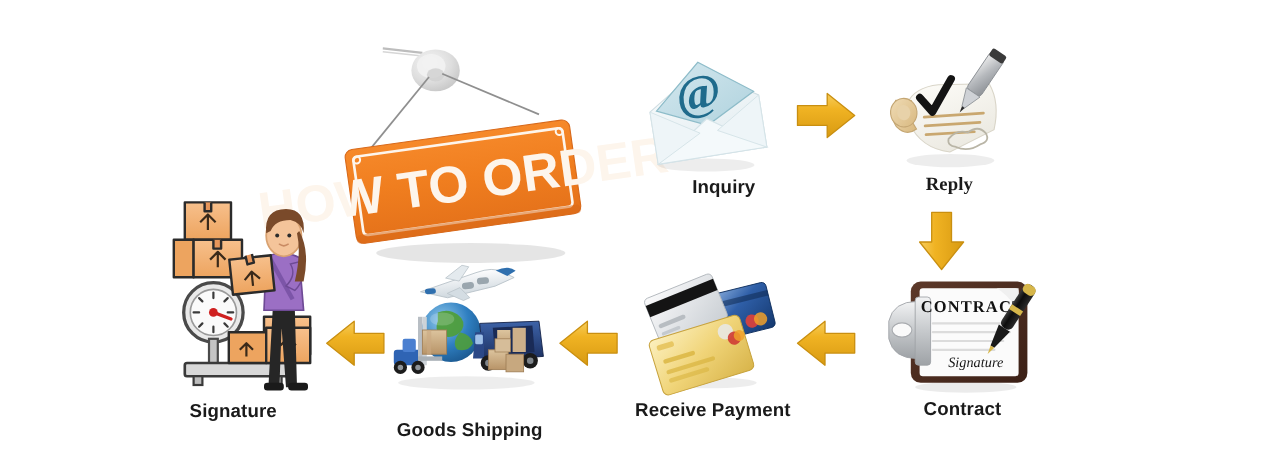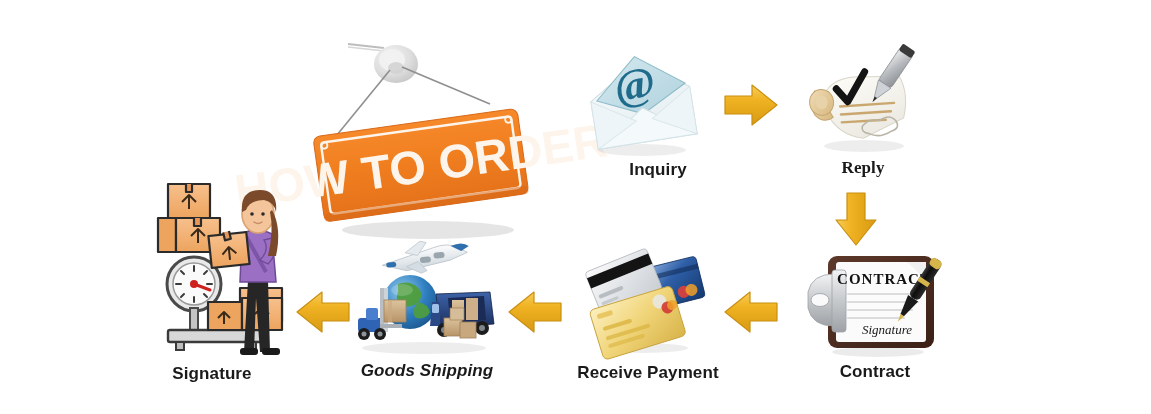--- a/index.html
+++ b/index.html
@@ -381,21 +381,21 @@
         <circle cx="100" cy="90" r="3" fill="#7f858b"></circle>
         <circle cx="138" cy="88" r="7" fill="#1c1c1c"></circle>
         <circle cx="138" cy="88" r="3" fill="#7f858b"></circle>
 
         <rect x="100" y="78" width="18" height="18" fill="url(#boxG)" stroke="#a07f57" stroke-width="0.8"></rect>
         <rect x="116" y="82" width="16" height="16" fill="#c7a87f" stroke="#a07f57" stroke-width="0.8"></rect>
         <rect x="106" y="68" width="14" height="12" fill="#d6bd99" stroke="#a07f57" stroke-width="0.7"></rect>
       </g>
     </svg>
   </div>
-  <div class="caption" style="left:344px;top:361px;width:166px;font-style:italic;">Goods Shipping</div>
+  <div class="caption" style="left:344px;top:381px;width:166px;">Goods Shipping</div>
 
   <div class="node" style="left:294px;top:289px;">
     <svg width="58" height="46" viewBox="0 0 58 46">
       <defs>
         <linearGradient id="arrGoldL3" x1="0" y1="0" x2="0" y2="1">
           <stop offset="0" stop-color="#f7cd5c"></stop>
           <stop offset="0.35" stop-color="#f0b323"></stop>
           <stop offset="1" stop-color="#d89a12"></stop>
         </linearGradient>
       </defs>

